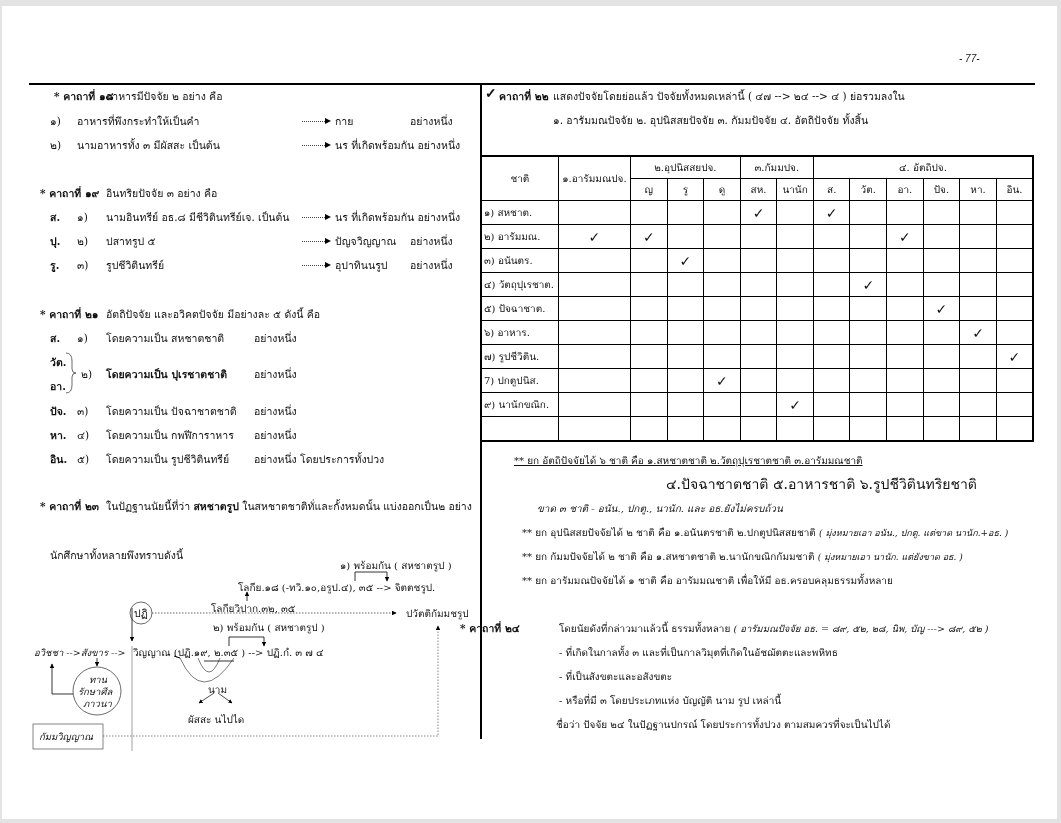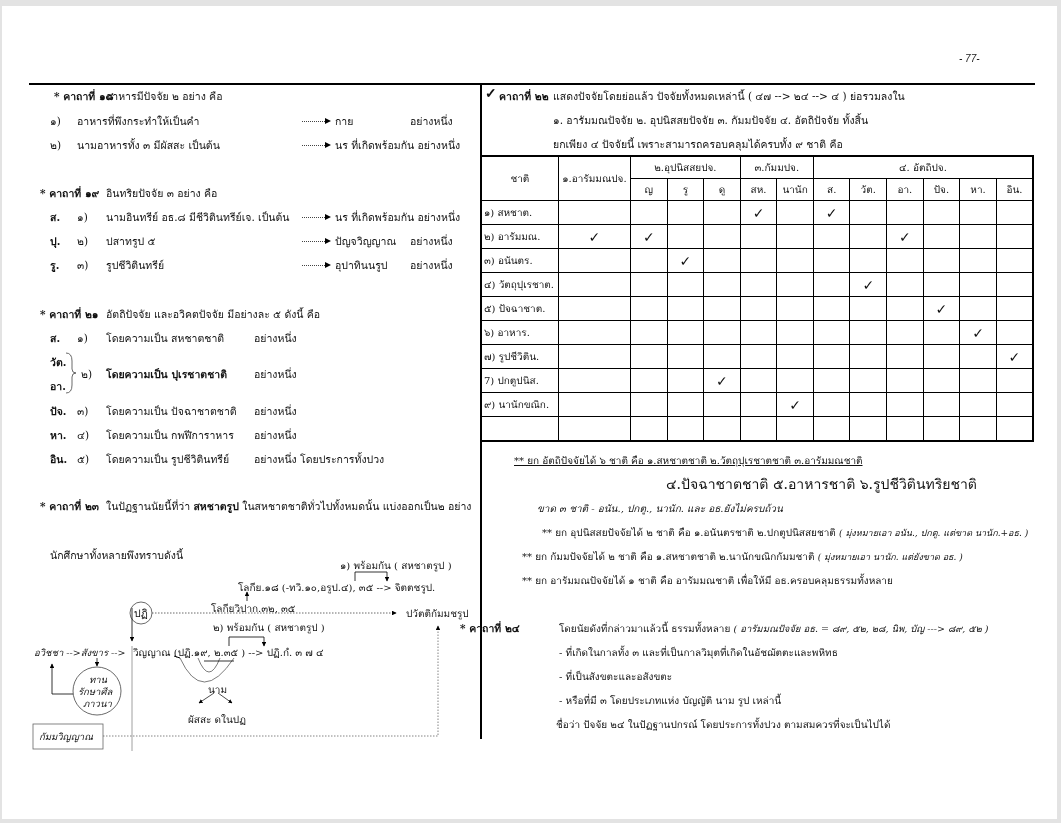--- a/index.html
+++ b/index.html
@@ -104,21 +104,21 @@
   <div class="t" style="left:75px;top:423px;">๔)</div>
   <div class="t" style="left:104px;top:423px;">โดยความเป็น กพฬีการาหาร</div>
   <div class="t" style="left:252px;top:423px;">อย่างหนึ่ง</div>
 
   <div class="t b" style="left:48px;top:447px;">อิน.</div>
   <div class="t" style="left:75px;top:447px;">๕)</div>
   <div class="t" style="left:104px;top:447px;">โดยความเป็น รูปชีวิตินทรีย์</div>
   <div class="t" style="left:252px;top:447px;">อย่างหนึ่ง  โดยประการทั้งปวง</div>
 
   <div class="t b" style="left:38px;top:494px;">* คาถาที่ ๒๓</div>
-  <div class="t" style="left:104px;top:494px;"><span>ในปัฏฐานนัยนี้ที่ว่า </span><span class="b">สหชาตรูป</span><span> ในสหชาตชาติทั่วไปทั้งหมดนั้น แบ่งออกเป็น๒ อย่าง</span></div>
+  <div class="t" style="left:104px;top:494px;"><span>ในปัฏฐานนัยนี้ที่ว่า </span><span class="b">สหชาตรูป</span><span> ในสหชาตชาติทั่และกั้งหมดนั้น แบ่งออกเป็น๒ อย่าง</span></div>
   <div class="t" style="left:48px;top:543px;">นักศึกษาทั้งหลายพึงทราบดังนี้</div>
 
   <svg class="diag" width="1055" height="813">
     <defs>
       <marker id="ah" viewBox="0 0 8 8" refX="7" refY="4" markerWidth="6" markerHeight="6" orient="auto">
         <path d="M0 0 L8 4 L0 8 Z" fill="#000"></path>
       </marker>
     </defs>
 
     <path d="M353 575 L353 566 L385 566 L385 575" fill="none" stroke="#000" stroke-width="0.8" marker-end="url(#ah)"></path>
@@ -158,28 +158,27 @@
   <div class="t" style="left:209px;top:596px;font-size:10px;">โลกียวิปาก.๓๒, ๓๕</div>
   <div class="t" style="left:132px;top:601px;font-size:10.5px;">ปฏิ</div>
   <div class="t" style="left:404px;top:601px;font-size:10px;">ปวัตติกัมมชรูป</div>
   <div class="t" style="left:211px;top:615px;font-size:10px;">๒) พร้อมกัน ( สหชาตรูป )</div>
   <div class="t i" style="left:32px;top:640px;font-size:9.5px;">อวิชชา --&gt;สังขาร --&gt;</div>
   <div class="t" style="left:131px;top:640px;font-size:10px;">วิญญาณ (ปฏิ.๑๙, ๒.๓๕ ) --&gt; ปฏิ.กํ. ๓ ๗ ๔</div>
   <div class="t i" style="left:87px;top:667px;font-size:9.5px;">ทาน</div>
   <div class="t i" style="left:76px;top:679px;font-size:9.5px;">รักษาศีล</div>
   <div class="t i" style="left:81px;top:691px;font-size:9.5px;">ภาวนา</div>
   <div class="t" style="left:206px;top:677px;font-size:10px;">นาม</div>
-  <div class="t" style="left:186px;top:707px;font-size:10px;">ผัสสะ  ดในปฏ</div>
+  <div class="t" style="left:186px;top:707px;font-size:10px;">ผัสสะ  นไปได</div>
   <div class="t i" style="left:37px;top:724px;font-size:9.5px;">กัมมวิญญาณ</div>
 
   <div class="t b" style="left:483px;top:81px;font-size:14px;">✓</div>
   <div class="t b" style="left:497px;top:84px;">คาถาที่ ๒๒</div>
   <div class="t" style="left:551px;top:84px;">แสดงปัจจัยโดยย่อแล้ว ปัจจัยทั้งหมดเหล่านี้ ( ๔๗ --&gt; ๒๔ --&gt; ๔ ) ย่อรวมลงใน</div>
   <div class="t" style="left:551px;top:108px;">๑. อารัมมณปัจจัย  ๒. อุปนิสสยปัจจัย  ๓. กัมมปัจจัย  ๔. อัตถิปัจจัย ทั้งสิ้น</div>
-  <div class="t" style="left:551px;top:132px;">ยกเพียง ๔ ปัจจัยนี้ เพราะสามารถครอบคลุมได้ครบทั้ง ๙  ชาติ คือ</div>
 
   <table class="grid">
     <colgroup>
       <col style="width:74px">
         <col style="width:69px">
       <col style="width:35px">
         <col style="width:35px">
         <col style="width:35px">
       <col style="width:35px">
         <col style="width:35px">
@@ -362,21 +361,21 @@
           <td></td>
           <td></td>
           <td></td>
         </tr>
       </tbody>
   </table>
 
   <div class="t" style="left:512px;top:448px;font-size:10px;text-decoration:underline;">** ยก อัตถิปัจจัยได้ ๖  ชาติ คือ   ๑.สหชาตชาติ      ๒.วัตถุปุเรชาตชาติ        ๓.อารัมมณชาติ</div>
   <div class="t" style="left:664px;top:472px;font-size:14px;">๔.ปัจฉาชาตชาติ  ๕.อาหารชาติ                ๖.รูปชีวิตินทริยชาติ</div>
   <div class="t i" style="left:535px;top:496px;font-size:10px;">ขาด ๓ ชาติ - อนัน., ปกตู., นานัก. และ อธ.ยังไม่ครบถ้วน</div>
-  <div class="t" style="left:520px;top:520px;font-size:10px;margin-left:20px;"><span>** ยก อุปนิสสยปัจจัยได้ ๒ ชาติ คือ ๑.อนันตรชาติ  ๒.ปกตูปนิสสยชาติ </span><span class="i" style="font-size:9px;">( มุ่งหมายเอา อนัน., ปกตู. แต่ขาด นานัก.+อธ. )</span></div>
+  <div class="t" style="left:520px;top:520px;font-size:10px;"><span>** ยก อุปนิสสยปัจจัยได้ ๒ ชาติ คือ ๑.อนันตรชาติ  ๒.ปกตูปนิสสยชาติ </span><span class="i" style="font-size:9px;">( มุ่งหมายเอา อนัน., ปกตู. แต่ขาด นานัก.+อธ. )</span></div>
   <div class="t" style="left:520px;top:544px;font-size:10px;"><span>** ยก กัมมปัจจัยได้ ๒ ชาติ คือ ๑.สหชาตชาติ  ๒.นานักขณิกกัมมชาติ </span><span class="i" style="font-size:9px;">( มุ่งหมายเอา นานัก. แต่ยังขาด อธ. )</span></div>
   <div class="t" style="left:520px;top:568px;font-size:10px;">** ยก อารัมมณปัจจัยได้ ๑ ชาติ คือ อารัมมณชาติ เพื่อให้มี อธ.ครอบคลุมธรรมทั้งหลาย</div>
 
   <div class="t b" style="left:458px;top:616px;">* คาถาที่ ๒๔</div>
   <div class="t" style="left:557px;top:616px;font-size:10px;"><span>โดยนัยดังที่กล่าวมาแล้วนี้  ธรรมทั้งหลาย </span><span class="i" style="font-size:9.5px;">( อารัมมณปัจจัย  อธ. = ๘๙, ๕๒, ๒๘, นิพ, บัญ ---&gt; ๘๙, ๕๒ )</span></div>
   <div class="t" style="left:557px;top:640px;font-size:10px;">- ที่เกิดในกาลทั้ง ๓ และที่เป็นกาลวิมุตที่เกิดในอัชฌัตตะและพหิทธ</div>
   <div class="t" style="left:557px;top:664px;font-size:10px;">- ที่เป็นสังขตะและอสังขตะ</div>
   <div class="t" style="left:557px;top:688px;font-size:10px;">- หรือที่มี ๓ โดยประเภทแห่ง บัญญัติ นาม รูป  เหล่านี้</div>
   <div class="t" style="left:554px;top:712px;font-size:10px;">ชื่อว่า ปัจจัย ๒๔ ในปัฏฐานปกรณ์ โดยประการทั้งปวง ตามสมควรที่จะเป็นไปได้</div>
 </div>

